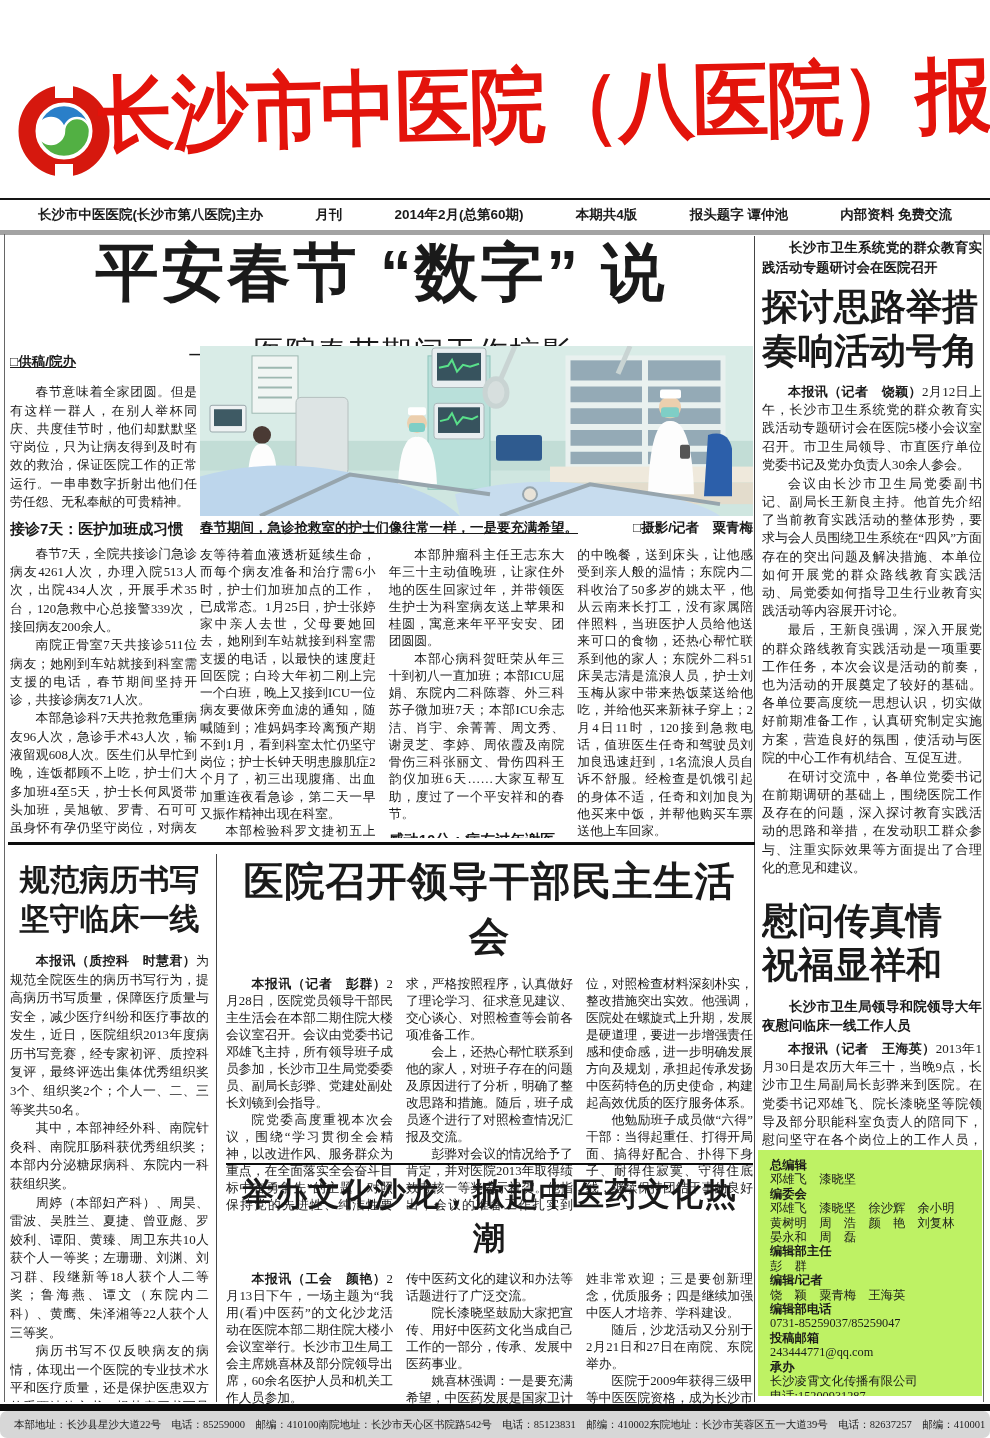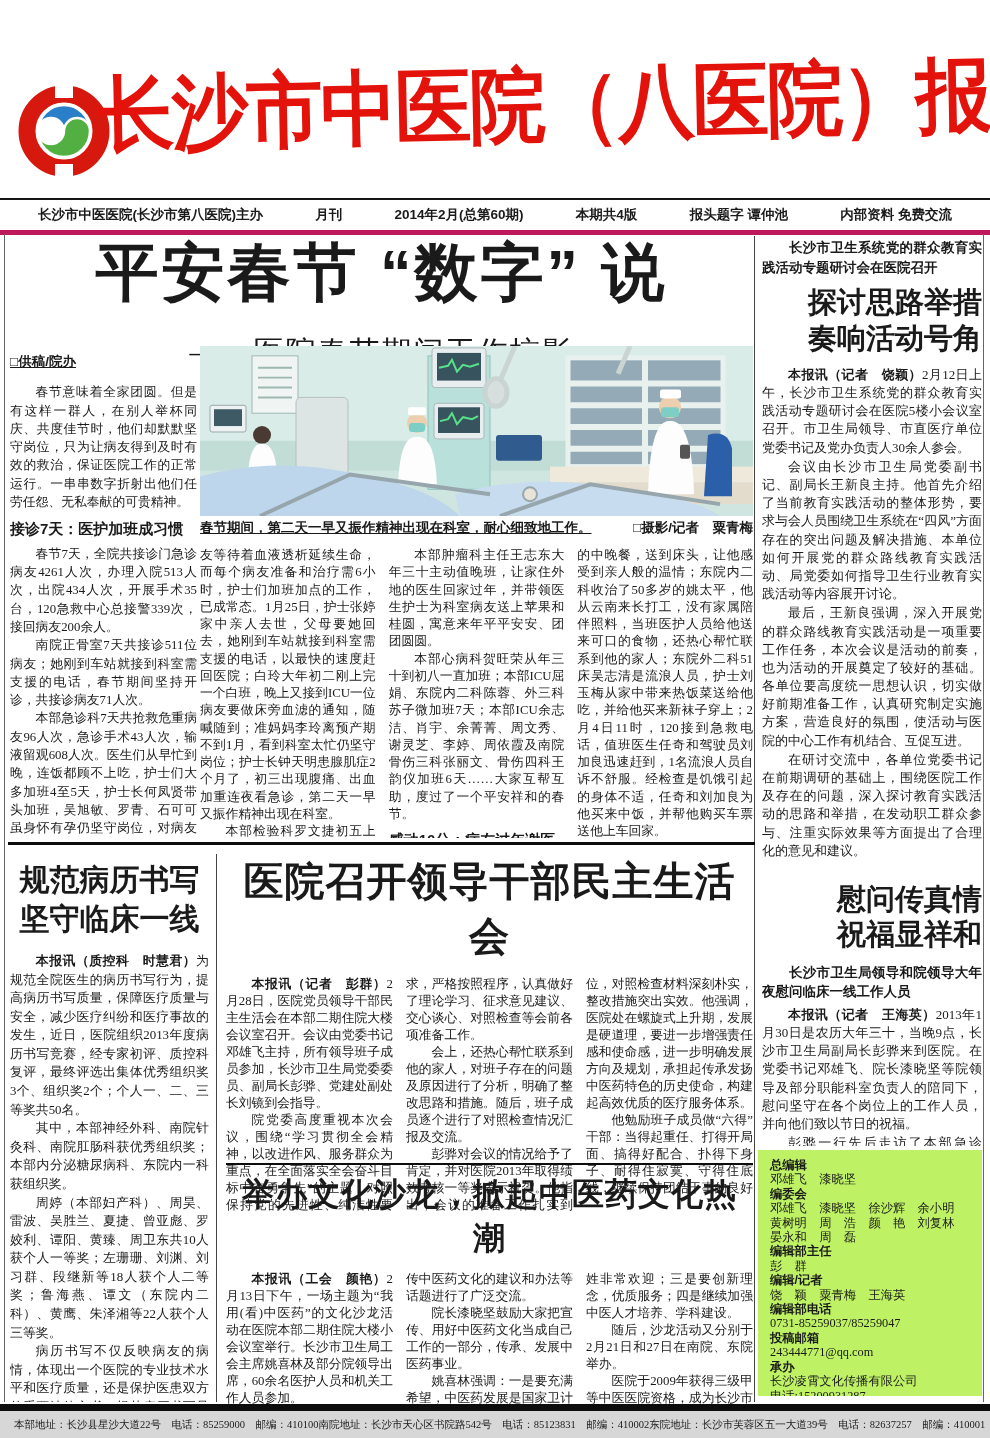--- a/index.html
+++ b/index.html
@@ -7,21 +7,21 @@
         font-family:"Liberation Serif",serif;color:#1a1a1a;overflow:hidden;}
 
   
   .logo{position:absolute;left:14px;top:80px;width:100px;height:102px;}
   .mast-title{position:absolute;left:104px;top:18px;width:880px;height:176px;
       display:flex;align-items:center;justify-content:center;
       font-family:"Liberation Sans",sans-serif;font-weight:900;color:#e3130b;
       font-size:82px;white-space:nowrap;letter-spacing:-2px;
       transform:scaleX(.93) rotate(-1.2deg);transform-origin:center;}
   .info-bar{position:absolute;left:0;top:198px;width:990px;box-sizing:border-box;
-      border-top:2px solid #151515;border-bottom:5px solid #be185d;
+      border-top:2px solid #151515;border-bottom:5px solid #a3a3a3;
       padding:6px 38px;display:flex;justify-content:space-between;
       font-family:"Liberation Sans",sans-serif;font-weight:bold;font-size:13.5px;}
 
   
   .side{position:absolute;top:234px;height:1168px;width:1px;background:#666;}
   .side.l{left:4px}.side.r{right:6px}
 
   
   .lead-head{position:absolute;left:8px;top:236px;width:747px;text-align:center;}
   .lead-head h1{margin:0;font-family:Liberation Sans, sans-serif;font-weight:900;
@@ -42,22 +42,22 @@
   .caption-row .cap{text-decoration:underline;}
   .cols3{position:absolute;left:200px;top:547px;width:553px;height:291px;overflow:hidden;
       display:grid;grid-template-columns:1fr 1fr 1fr;column-gap:13px;
       font-size:12.8px;line-height:1.35;}
 
   
   .vrule-rail{position:absolute;left:754px;top:236px;width:1px;height:1166px;background:#444;}
   .rail{position:absolute;left:762px;top:238px;width:220px;height:908px;overflow:hidden;
       font-size:13px;line-height:1.4;}
   .kicker{font-weight:bold;font-size:13.5px;text-indent:2em;text-align:justify;line-height:1.45;margin:0 0 4px;}
-  .rail-title{font-family:"Liberation Sans",sans-serif;font-weight:900;font-size:29px;
-      text-align:right;line-height:1.22;margin:8px 0 10px;}
+  .rail-title{font-family:"Liberation Sans",sans-serif;font-weight:900;font-size:36px;
+      text-align:left;line-height:1.22;margin:8px 0 10px;}
   .rail .para{margin-bottom:1px;}
   .a2{margin-top:22px;}
   .ed-box{position:absolute;left:758px;top:1150px;width:224px;height:246px;box-sizing:border-box;
       background:#bef264;padding:8px 12px;overflow:hidden;font-size:12.3px;}
   .ed-box div{line-height:14.4px;}
   .box-label{font-family:"Liberation Sans",sans-serif;font-weight:bold;}
 
   
   .hdiv{position:absolute;left:8px;top:842px;width:747px;height:3px;background:#0c0c0c;}
   .bl{position:absolute;left:10px;top:858px;width:199px;height:544px;overflow:hidden;
@@ -73,21 +73,21 @@
   .bm-div{position:absolute;left:226px;top:1163px;width:527px;height:2px;background:#0c0c0c;}
   .bm-b{position:absolute;left:226px;top:1171px;width:527px;}
   .bm-b-title{font-family:"Liberation Sans",sans-serif;font-weight:900;font-size:32px;
       text-align:center;letter-spacing:1px;margin:2px 0 10px;}
   .bm-b .bm-body{height:190px;}
 
   
   .foot-line{position:absolute;left:0;top:1404px;width:990px;height:7px;background:#0d0d0d;}
   .foot-bar{position:absolute;left:0;top:1411px;width:990px;height:27px;background:#d7d7d7;
       box-sizing:border-box;display:flex;align-items:center;justify-content:space-between;
-      padding:0 14px;font-size:10.5px;white-space:nowrap;}
+      padding:0 14px;font-size:10.5px;white-space:nowrap;border-radius:7px;}
 </style>
 </head>
 <body>
 
 <div class="page">
 
   <div class="logo">
     <svg viewBox="0 0 100 100" width="100" height="102">
       <circle cx="50" cy="50" r="37" fill="none" stroke="#d6180e" stroke-width="17"></circle>
       <rect x="41" y="0" width="18" height="17" fill="#fff"></rect>
@@ -191,21 +191,21 @@
       <path d="M255,150 Q330,128 420,144 Q500,156 520,172 L260,172 Z" fill="#c7dcee"></path>
       <g stroke="#97a5ad" stroke-width="4" fill="none">
         <path d="M60,172 L150,130 L290,150"></path>
         <path d="M300,172 L390,140 L520,160"></path>
       </g>
       <circle cx="330" cy="150" r="7" fill="#e8e3d8" stroke="#97a5ad" stroke-width="2"></circle>
     </svg>
   </div>
 
   <div class="caption-row">
-    <span class="cap">春节期间，第二天一早又振作精神出现在科室，耐心细致地工作。</span>
+    <span class="cap">春节期间，急诊抢救室的护士们像往常一样，一是要充满希望。</span>
     <span>□摄影/记者　粟青梅</span>
   </div>
 
   <div class="cols3">
     <div>
         <p class="para cont">友等待着血液透析延续生命，而每个病友准备和治疗需6小时，护士们加班加点的工作，已成常态。1月25日，护士张婷家中亲人去世，父母要她回去，她刚到车站就接到科室需支援的电话，以最快的速度赶回医院；白玲大年初二刚上完一个白班，晚上又接到ICU一位病友要做床旁血滤的通知，随喊随到；准妈妈李玲离预产期不到1月，看到科室太忙仍坚守岗位；护士长钟天明患腺肌症2个月了，初三出现腹痛、出血加重连夜看急诊，第二天一早又振作精神出现在科室。</p>
         <p class="para">本部检验科罗文捷初五上晚班，生化仪发生故障，在厂家工程师的远程指导下，他加班修理仪器直至初七凌晨2点。</p>
       </div>
     <div>
         <p class="para">本部肿瘤科主任王志东大年三十主动值晚班，让家住外地的医生回家过年，并带领医生护士为科室病友送上苹果和桂圆，寓意来年平平安安、团团圆圆。</p>

